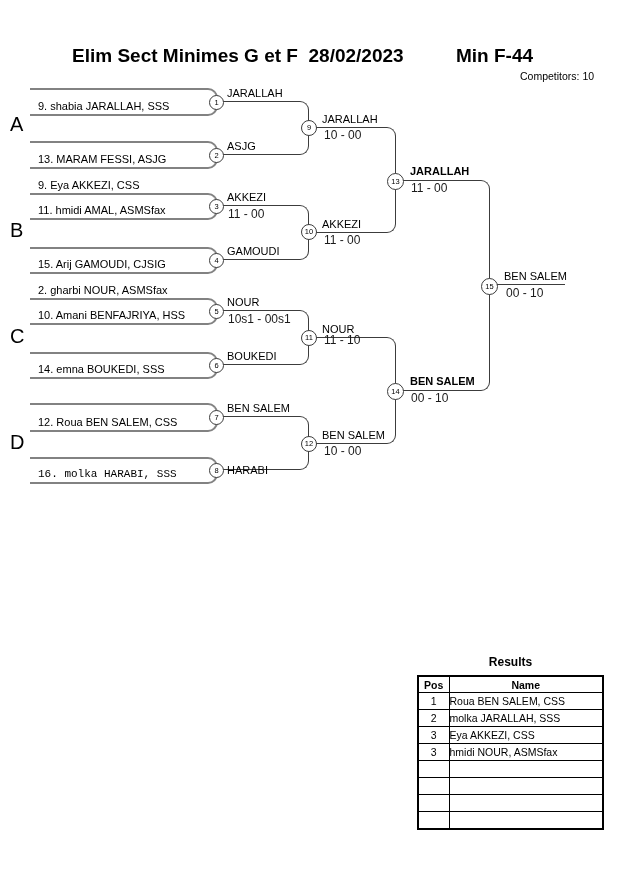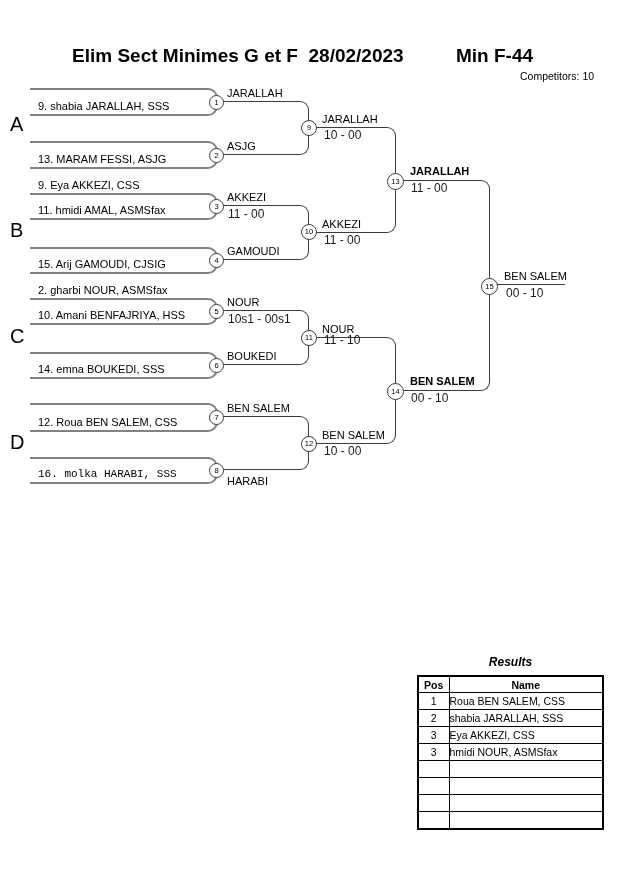--- a/index.html
+++ b/index.html
@@ -110,59 +110,59 @@
 
   <div class="abs wname" style="left:227px;top:88px;">JARALLAH</div>
   <div class="abs wname" style="left:227px;top:141px;">ASJG</div>
   <div class="abs wname" style="left:227px;top:192px;">AKKEZI</div>
   <div class="abs score" style="left:228px;top:210px;">11 - 00</div>
   <div class="abs wname" style="left:227px;top:246px;">GAMOUDI</div>
   <div class="abs wname" style="left:227px;top:297px;">NOUR</div>
   <div class="abs score" style="left:228px;top:315px;">10s1 - 00s1</div>
   <div class="abs wname" style="left:227px;top:351px;">BOUKEDI</div>
   <div class="abs wname" style="left:227px;top:403px;">BEN SALEM</div>
-  <div class="abs wname" style="left:227px;top:476px;">HARABI</div>
+  <div class="abs wname" style="left:227px;top:465px;">HARABI</div>
 
   <div class="abs wname" style="left:322px;top:114px;">JARALLAH</div>
   <div class="abs score" style="left:324px;top:131px;">10 - 00</div>
   <div class="abs wname" style="left:322px;top:219px;">AKKEZI</div>
   <div class="abs score" style="left:324px;top:236px;">11 - 00</div>
   <div class="abs wname" style="left:322px;top:324px;">NOUR</div>
   <div class="abs score" style="left:324px;top:336px;">11 - 10</div>
   <div class="abs wname" style="left:322px;top:430px;">BEN SALEM</div>
   <div class="abs score" style="left:324px;top:447px;">10 - 00</div>
 
   <div class="abs wname bold" style="left:410px;top:166px;">JARALLAH</div>
   <div class="abs score" style="left:411px;top:184px;">11 - 00</div>
   <div class="abs wname bold" style="left:410px;top:376px;">BEN SALEM</div>
   <div class="abs score" style="left:411px;top:394px;">00 - 10</div>
 
   <div class="abs wname" style="left:504px;top:271px;">BEN SALEM</div>
   <div class="abs score" style="left:506px;top:289px;">00 - 10</div>
 
-  <div class="abs results-title" style="left:417px;top:655px;width:187px;font-style:italic;">Results</div>
+  <div class="abs results-title" style="left:417px;top:655px;width:187px;">Results</div>
   <table class="results abs" style="left:417px;top:675px;width:187px;">
     <colgroup>
         <col style="width:31px;">
         <col>
       </colgroup>
     <thead>
       <tr>
         <th>Pos</th>
         <th>Name</th>
       </tr>
     </thead>
     <tbody>
       <tr>
         <td class="pos">1</td>
         <td class="nm">Roua BEN SALEM, CSS</td>
       </tr>
       <tr>
         <td class="pos">2</td>
-        <td class="nm">shabia JARALLAH, SSS</td>
+        <td class="nm">molka JARALLAH, SSS</td>
       </tr>
       <tr>
         <td class="pos">3</td>
         <td class="nm">Eya AKKEZI, CSS</td>
       </tr>
       <tr>
         <td class="pos">3</td>
         <td class="nm">hmidi NOUR, ASMSfax</td>
       </tr>
       <tr>

